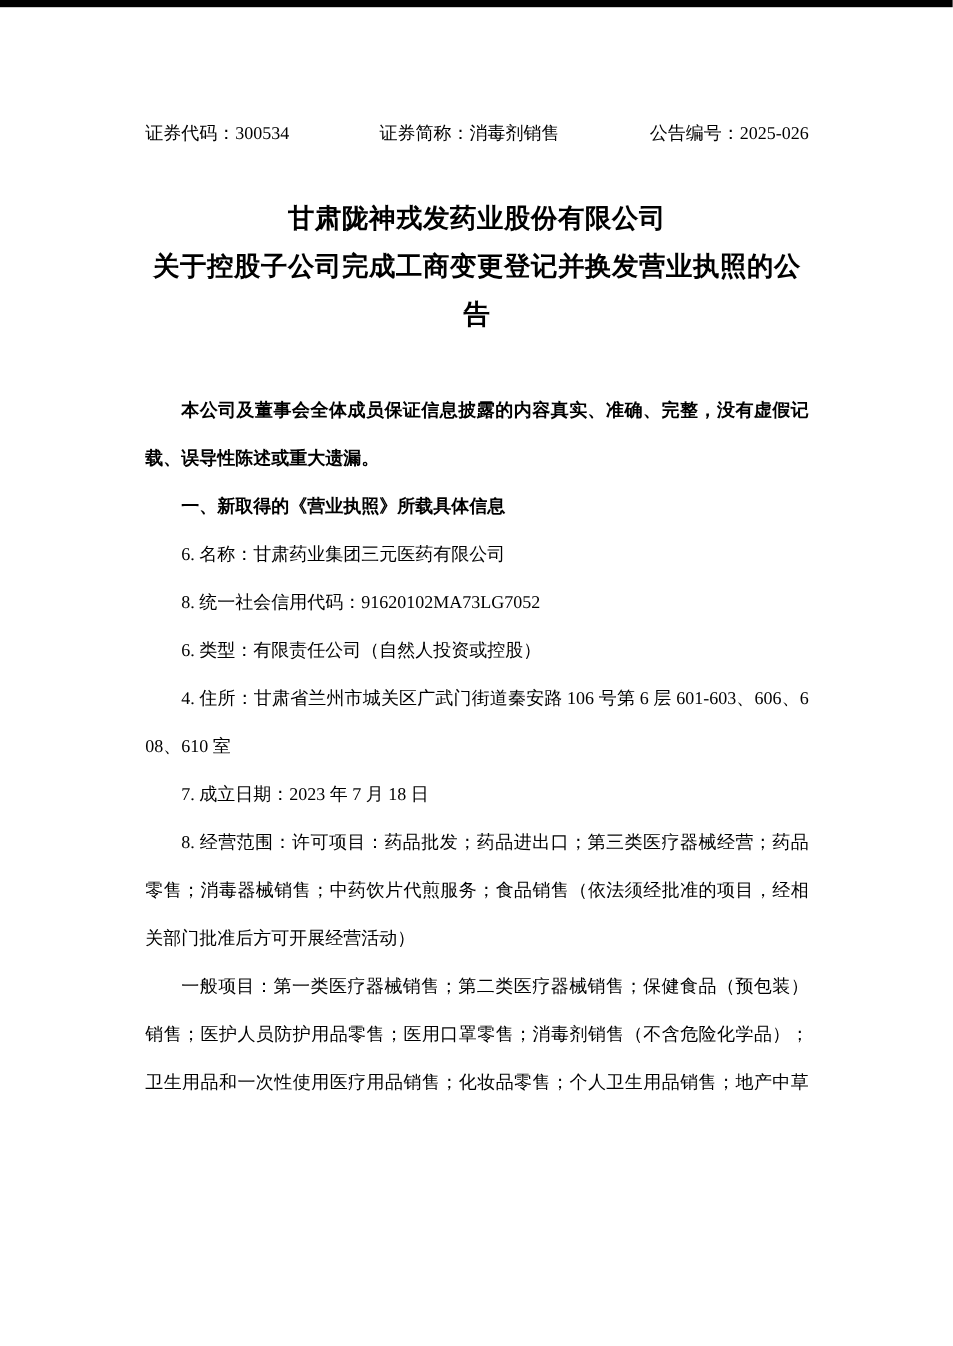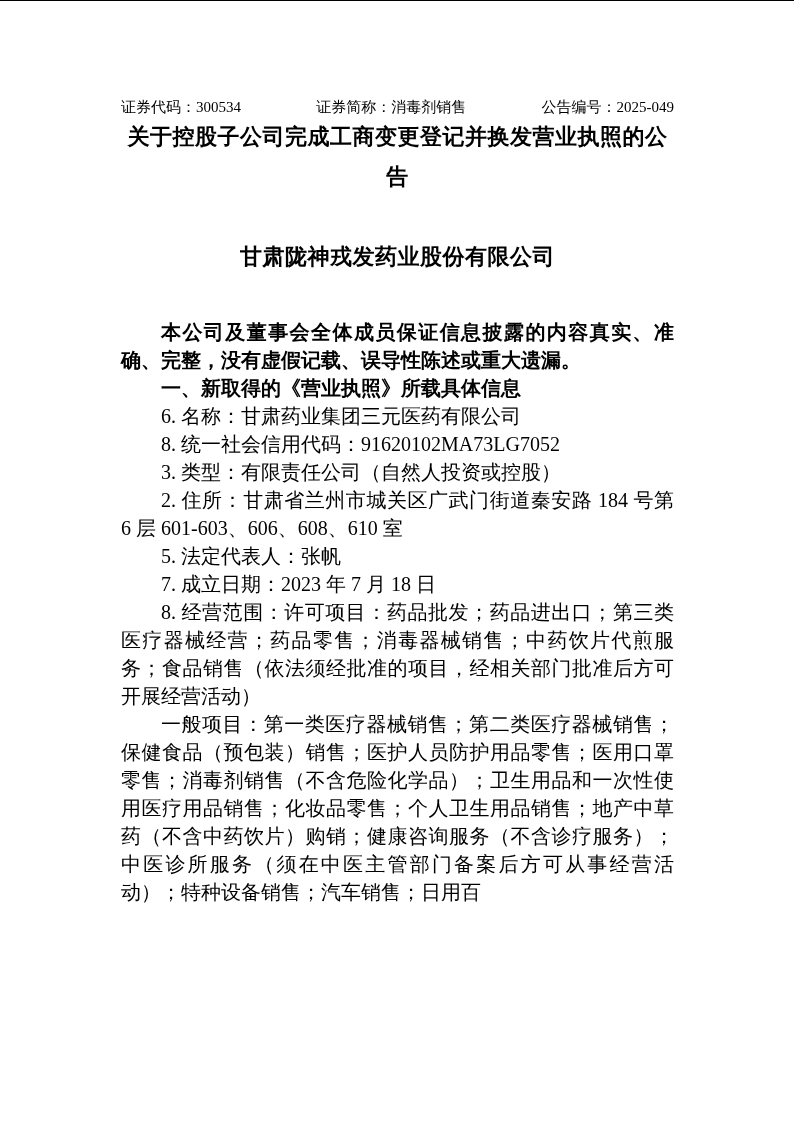--- a/index.html
+++ b/index.html
@@ -5,21 +5,21 @@
   * { box-sizing: border-box; }
   html, body { margin: 0; padding: 0; background: #ffffff; }
   .page {
     position: relative;
     width: 794px;
     height: 928px;
     background: #ffffff;
     color: #000000;
     font-family: "Liberation Serif", "DejaVu Serif", serif;
     overflow: hidden;
-    border-top: 1px solid #000000;
+    border-top: 6px solid #000000;
   }
   .content {
     position: absolute;
     left: 121px;
     top: 96px;
     width: 553px;
   }
   .header-row {
     display: flex;
     justify-content: space-between;
@@ -32,54 +32,53 @@
     margin: 0;
     font-size: 22px;
     font-weight: bold;
     text-align: center;
     line-height: 40px;
     letter-spacing: 0.5px;
   }
   .doc-title.first { margin-top: 40px; }
   .para {
     margin: 0;
-    font-size: 20px;
-    line-height: 28px;
+    font-size: 15px;
+    line-height: 40px;
     text-align: justify;
     text-indent: 2em;
     word-break: break-all;
   }
   .para.bold { font-weight: bold; }
   .mt-disclaimer { margin-top: 41px; }
   .mt-intro { margin-top: 23px; }
 </style>
 </head>
 <body>
 
 <div class="page">
   <div class="content">
 
     <div class="header-row">
       <span>证券代码：300534</span>
       <span>证券简称：消毒剂销售</span>
-      <span>公告编号：2025-049</span>
+      <span>公告编号：2025-026</span>
     </div>
 
+    <p class="doc-title first">甘肃陇神戎发药业股份有限公司</p>
     <p class="doc-title">关于控股子公司完成工商变更登记并换发营业执照的公告</p>
-    <p class="doc-title first">甘肃陇神戎发药业股份有限公司</p>
 
     <p class="para bold mt-disclaimer">本公司及董事会全体成员保证信息披露的内容真实、准确、完整，没有虚假记载、误导性陈述或重大遗漏。</p>
 
 
     <p class="para bold">一、新取得的《营业执照》所载具体信息</p>
 
     <p class="para">6. 名称：甘肃药业集团三元医药有限公司</p>
     <p class="para">8. 统一社会信用代码：91620102MA73LG7052</p>
-    <p class="para">3. 类型：有限责任公司（自然人投资或控股）</p>
-    <p class="para">2. 住所：甘肃省兰州市城关区广武门街道秦安路 184 号第 6 层 601-603、606、608、610 室</p>
-    <p class="para">5. 法定代表人：张帆</p>
+    <p class="para">6. 类型：有限责任公司（自然人投资或控股）</p>
+    <p class="para">4. 住所：甘肃省兰州市城关区广武门街道秦安路 106 号第 6 层 601-603、606、608、610 室</p>
     <p class="para">7. 成立日期：2023 年 7 月 18 日</p>
     <p class="para">8. 经营范围：许可项目：药品批发；药品进出口；第三类医疗器械经营；药品零售；消毒器械销售；中药饮片代煎服务；食品销售（依法须经批准的项目，经相关部门批准后方可开展经营活动）</p>
 
     <p class="para">一般项目：第一类医疗器械销售；第二类医疗器械销售；保健食品（预包装）销售；医护人员防护用品零售；医用口罩零售；消毒剂销售（不含危险化学品）；卫生用品和一次性使用医疗用品销售；化妆品零售；个人卫生用品销售；地产中草药（不含中药饮片）购销；健康咨询服务（不含诊疗服务）；中医诊所服务（须在中医主管部门备案后方可从事经营活动）；特种设备销售；汽车销售；日用百</p>
 
   </div>
 </div>
 
 </body></html>

